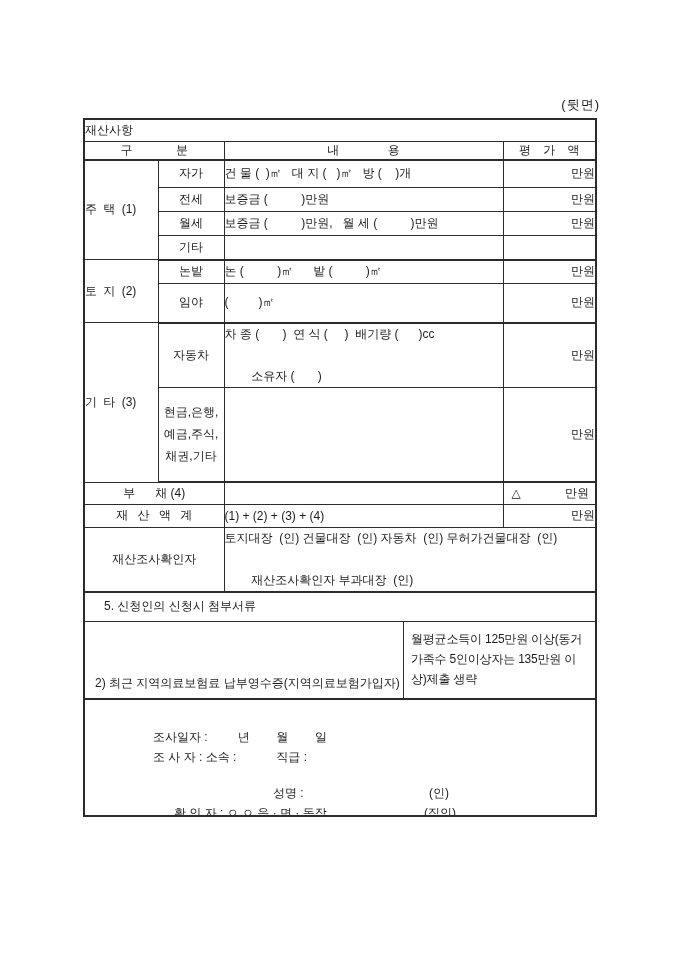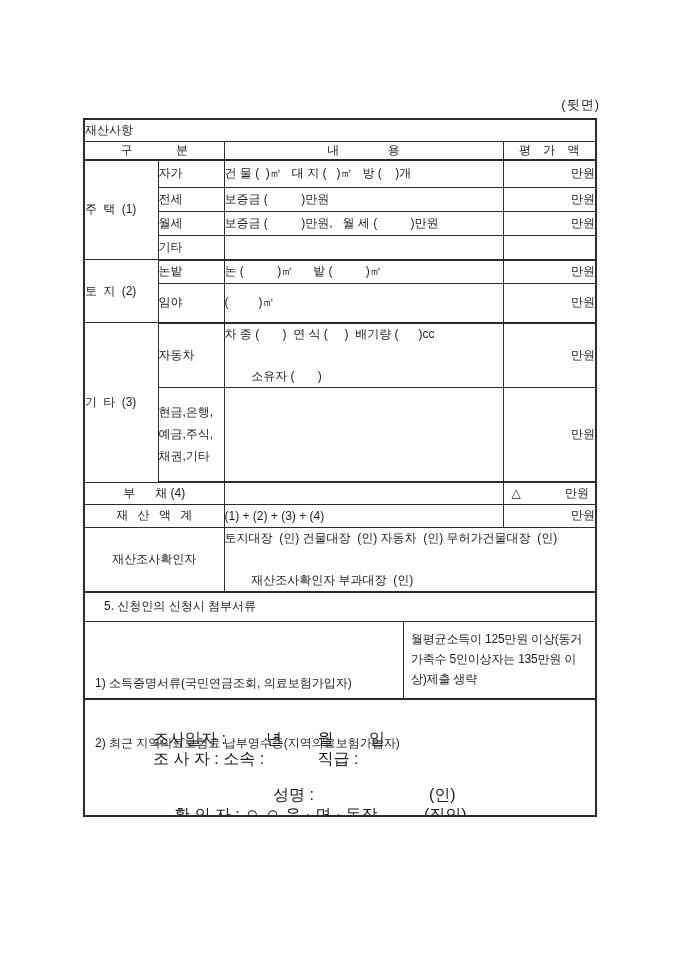--- a/index.html
+++ b/index.html
@@ -24,21 +24,21 @@
     border-collapse:collapse;table-layout:fixed;width:510px;
     border-style:hidden; 
   }
   table.prop td{
     border:1px solid #2b2b2b;
     font-size:12px;padding:0;overflow:hidden;
     vertical-align:middle;
   }
   td.t-title{padding-left:9px;text-align:left;}
   td.c-group{text-align:left;word-spacing:3px;}
-  td.c-sub{}
+  td.c-sub{text-align:center;}
   td.c-content{padding-left:8px;text-align:left;white-space:pre;border-left-width:2px;}
   td.c-val{text-align:right;padding-right:6px;white-space:pre;}
   td.h-cat{text-align:center;word-spacing:40px;}
   td.h-content{text-align:center;word-spacing:45px;border-left-width:2px;}
   td.h-val{text-align:center;word-spacing:9px;}
   td.c-label2{text-align:center;white-space:pre;}
   td.ws-total{word-spacing:6px;}
   .thickb{border-bottom-width:2px !important;}
   .line2{line-height:21px;}
   .subml{text-align:left;padding-left:7px;line-height:22px;}
@@ -55,21 +55,21 @@
   .attach-left{
     width:319px;border-right:1px solid #2b2b2b;box-sizing:border-box;
     padding:11px 0 0 10px;line-height:20px;white-space:pre;
   }
   .attach-right{
     flex:1;padding:7px 5px 0 7px;line-height:20px;letter-spacing:-0.2px;
   }
   
   .sign{
     height:156px;border-top:2px solid #2b2b2b;box-sizing:border-box;
-    position:relative;font-size:16px;
+    position:relative;font-size:12px;
   }
   .sign .abs{position:absolute;white-space:pre;}
 </style>
 </head>
 <body>
 
 <div class="back-label">(뒷면)</div>
 
 <div class="form-box">
 
@@ -163,21 +163,20 @@
       <td class="c-content line2" colspan="2"><span>토지대장  (인) 건물대장  (인) 자동차  (인) 무허가건물대장  (인)</span><br>
         <span>재산조사확인자 부과대장  (인)</span></td>
     </tr>
   </tbody>
     </table>
 
   <div class="sec5-title">5. 신청인의 신청시 첨부서류</div>
 
   <div class="attach">
     <div class="attach-left">
-      <div>1) 소득증명서류(국민연금조회, 의료보험가입자)</div>
       <div>2) 최근 지역의료보험료 납부영수증(지역의료보험가입자)</div>
     </div>
     <div class="attach-right">월평균소득이 125만원 이상(동거가족수 5인이상자는 135만원 이상)제출 생략</div>
   </div>
 
   <div class="sign">
     <div class="abs" style="left:68px;top:29px">조사일자 :         년        월        일</div>
     <div class="abs" style="left:68px;top:49px">조 사 자 : 소속 :            직급 :</div>
     <div class="abs" style="left:188px;top:85px">성명 :</div>
     <div class="abs" style="left:344px;top:85px">(인)</div>

